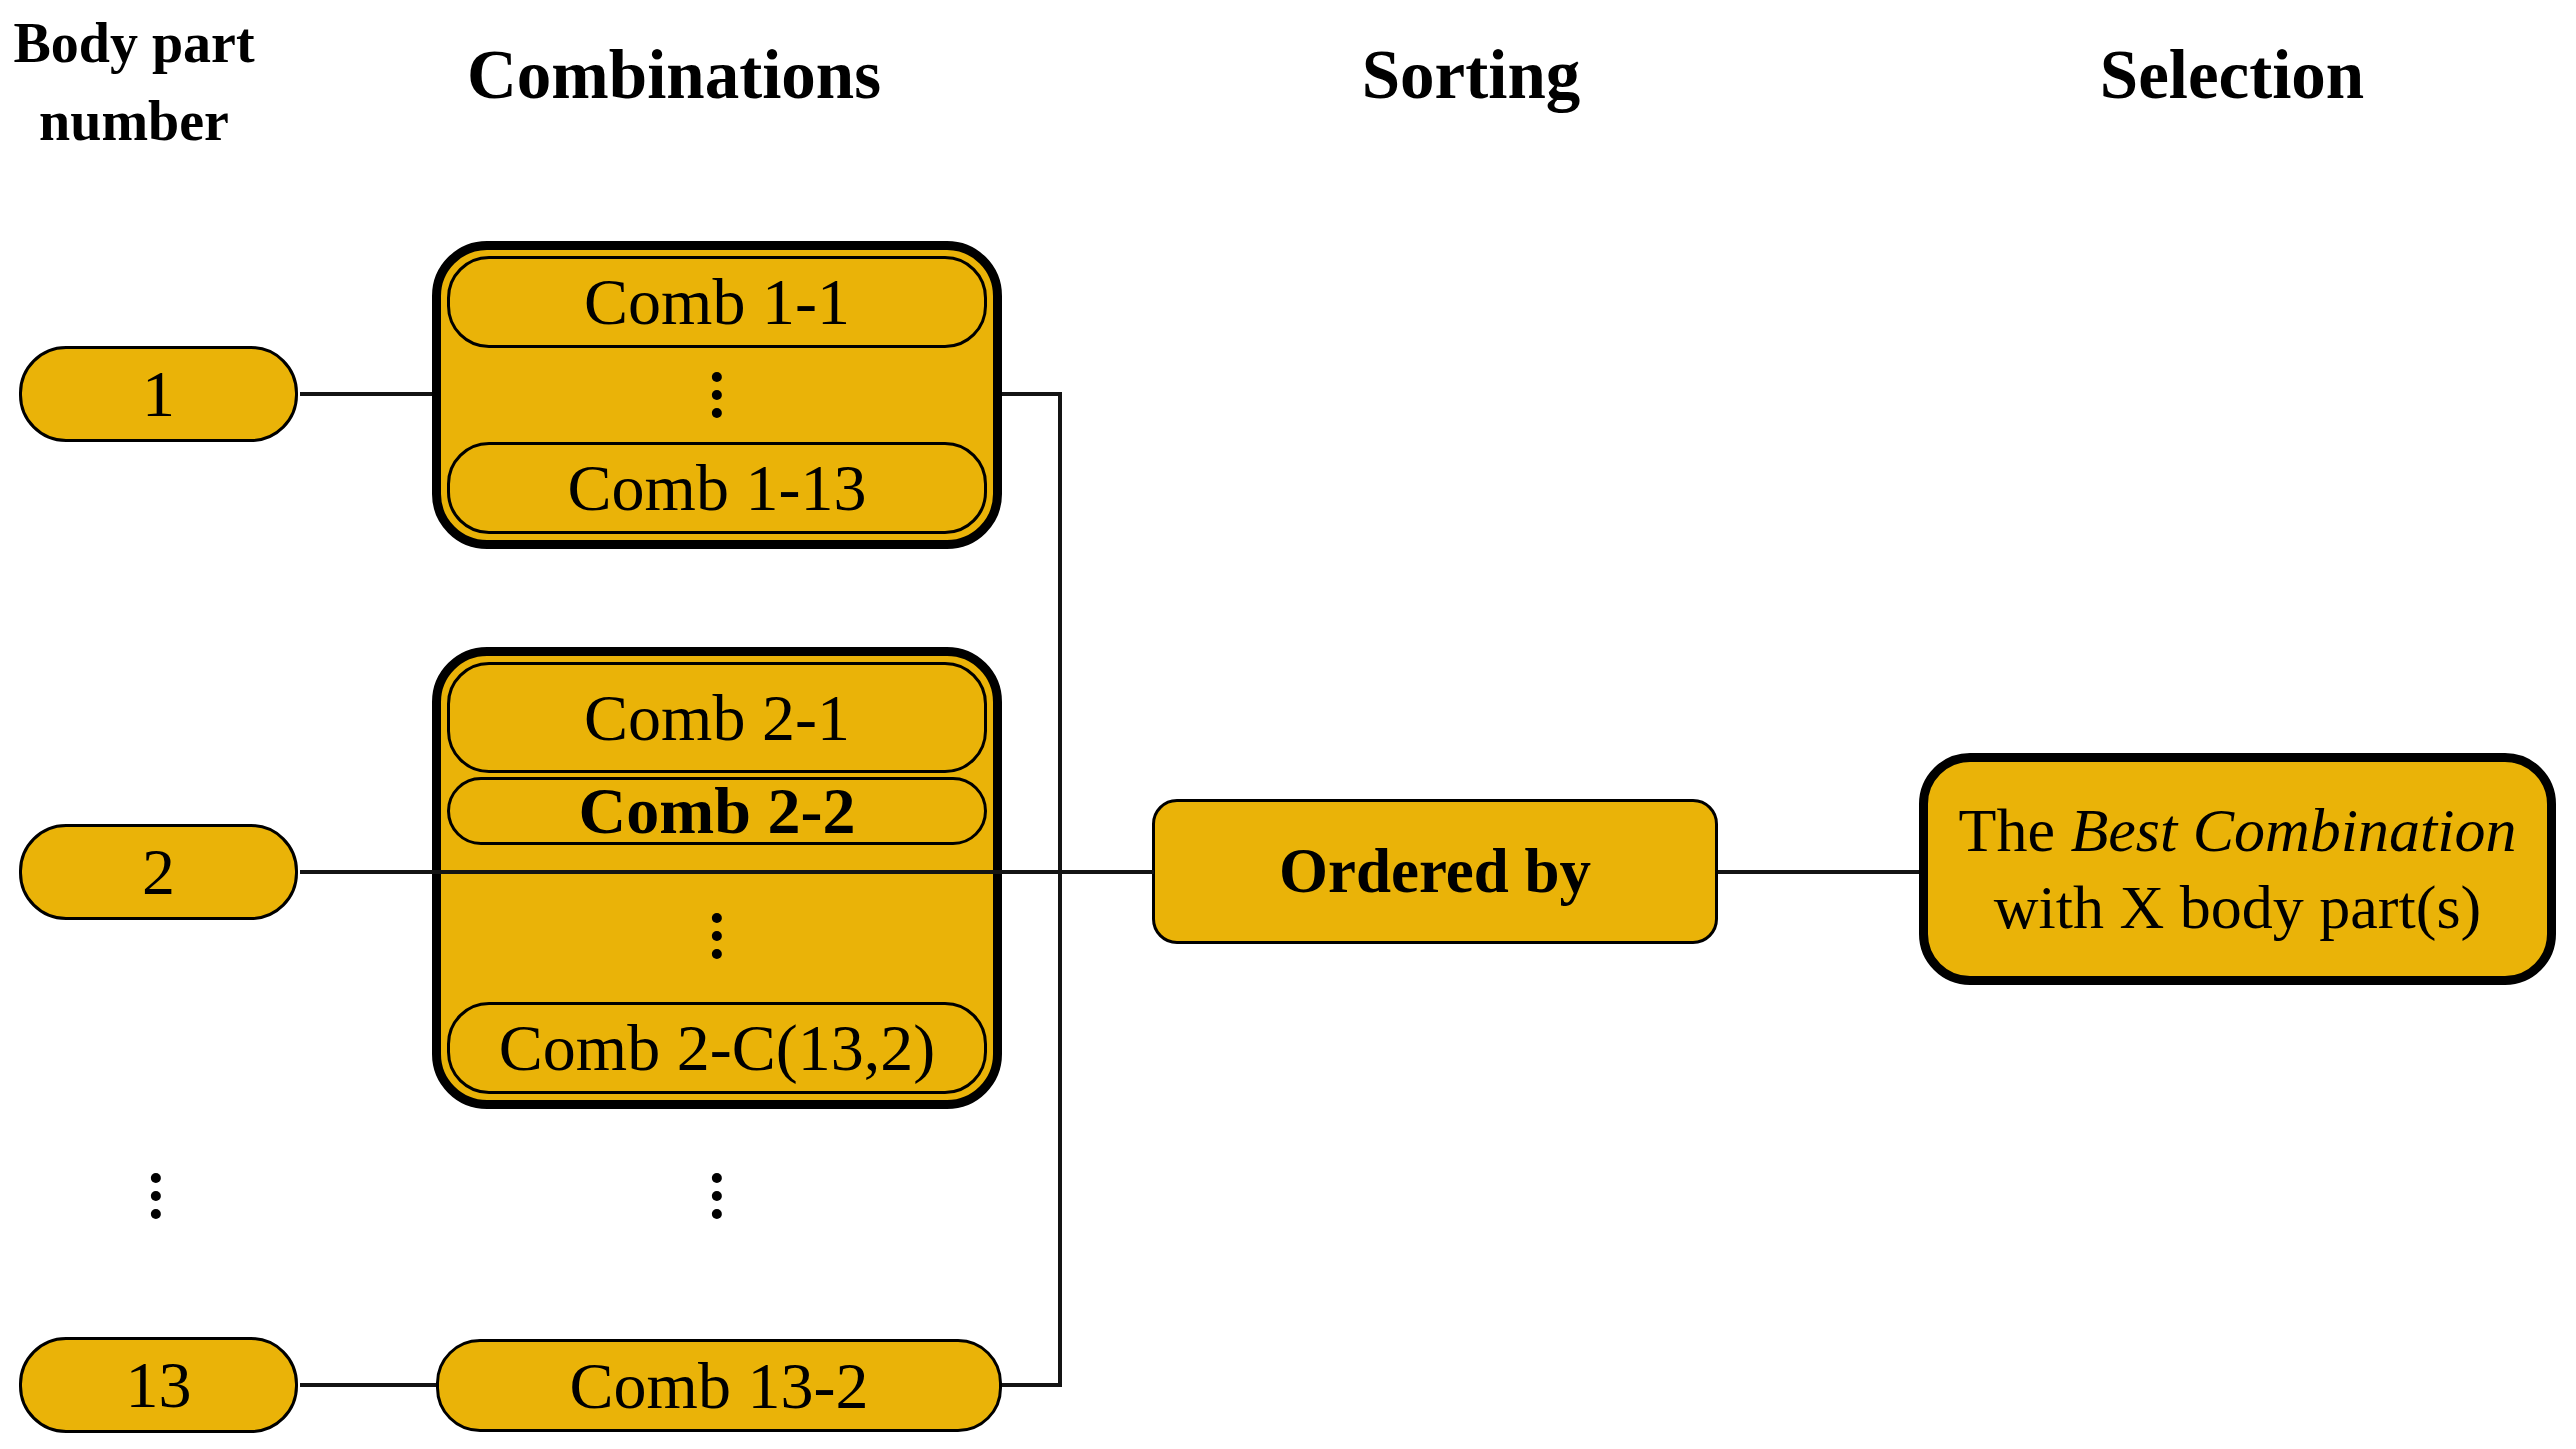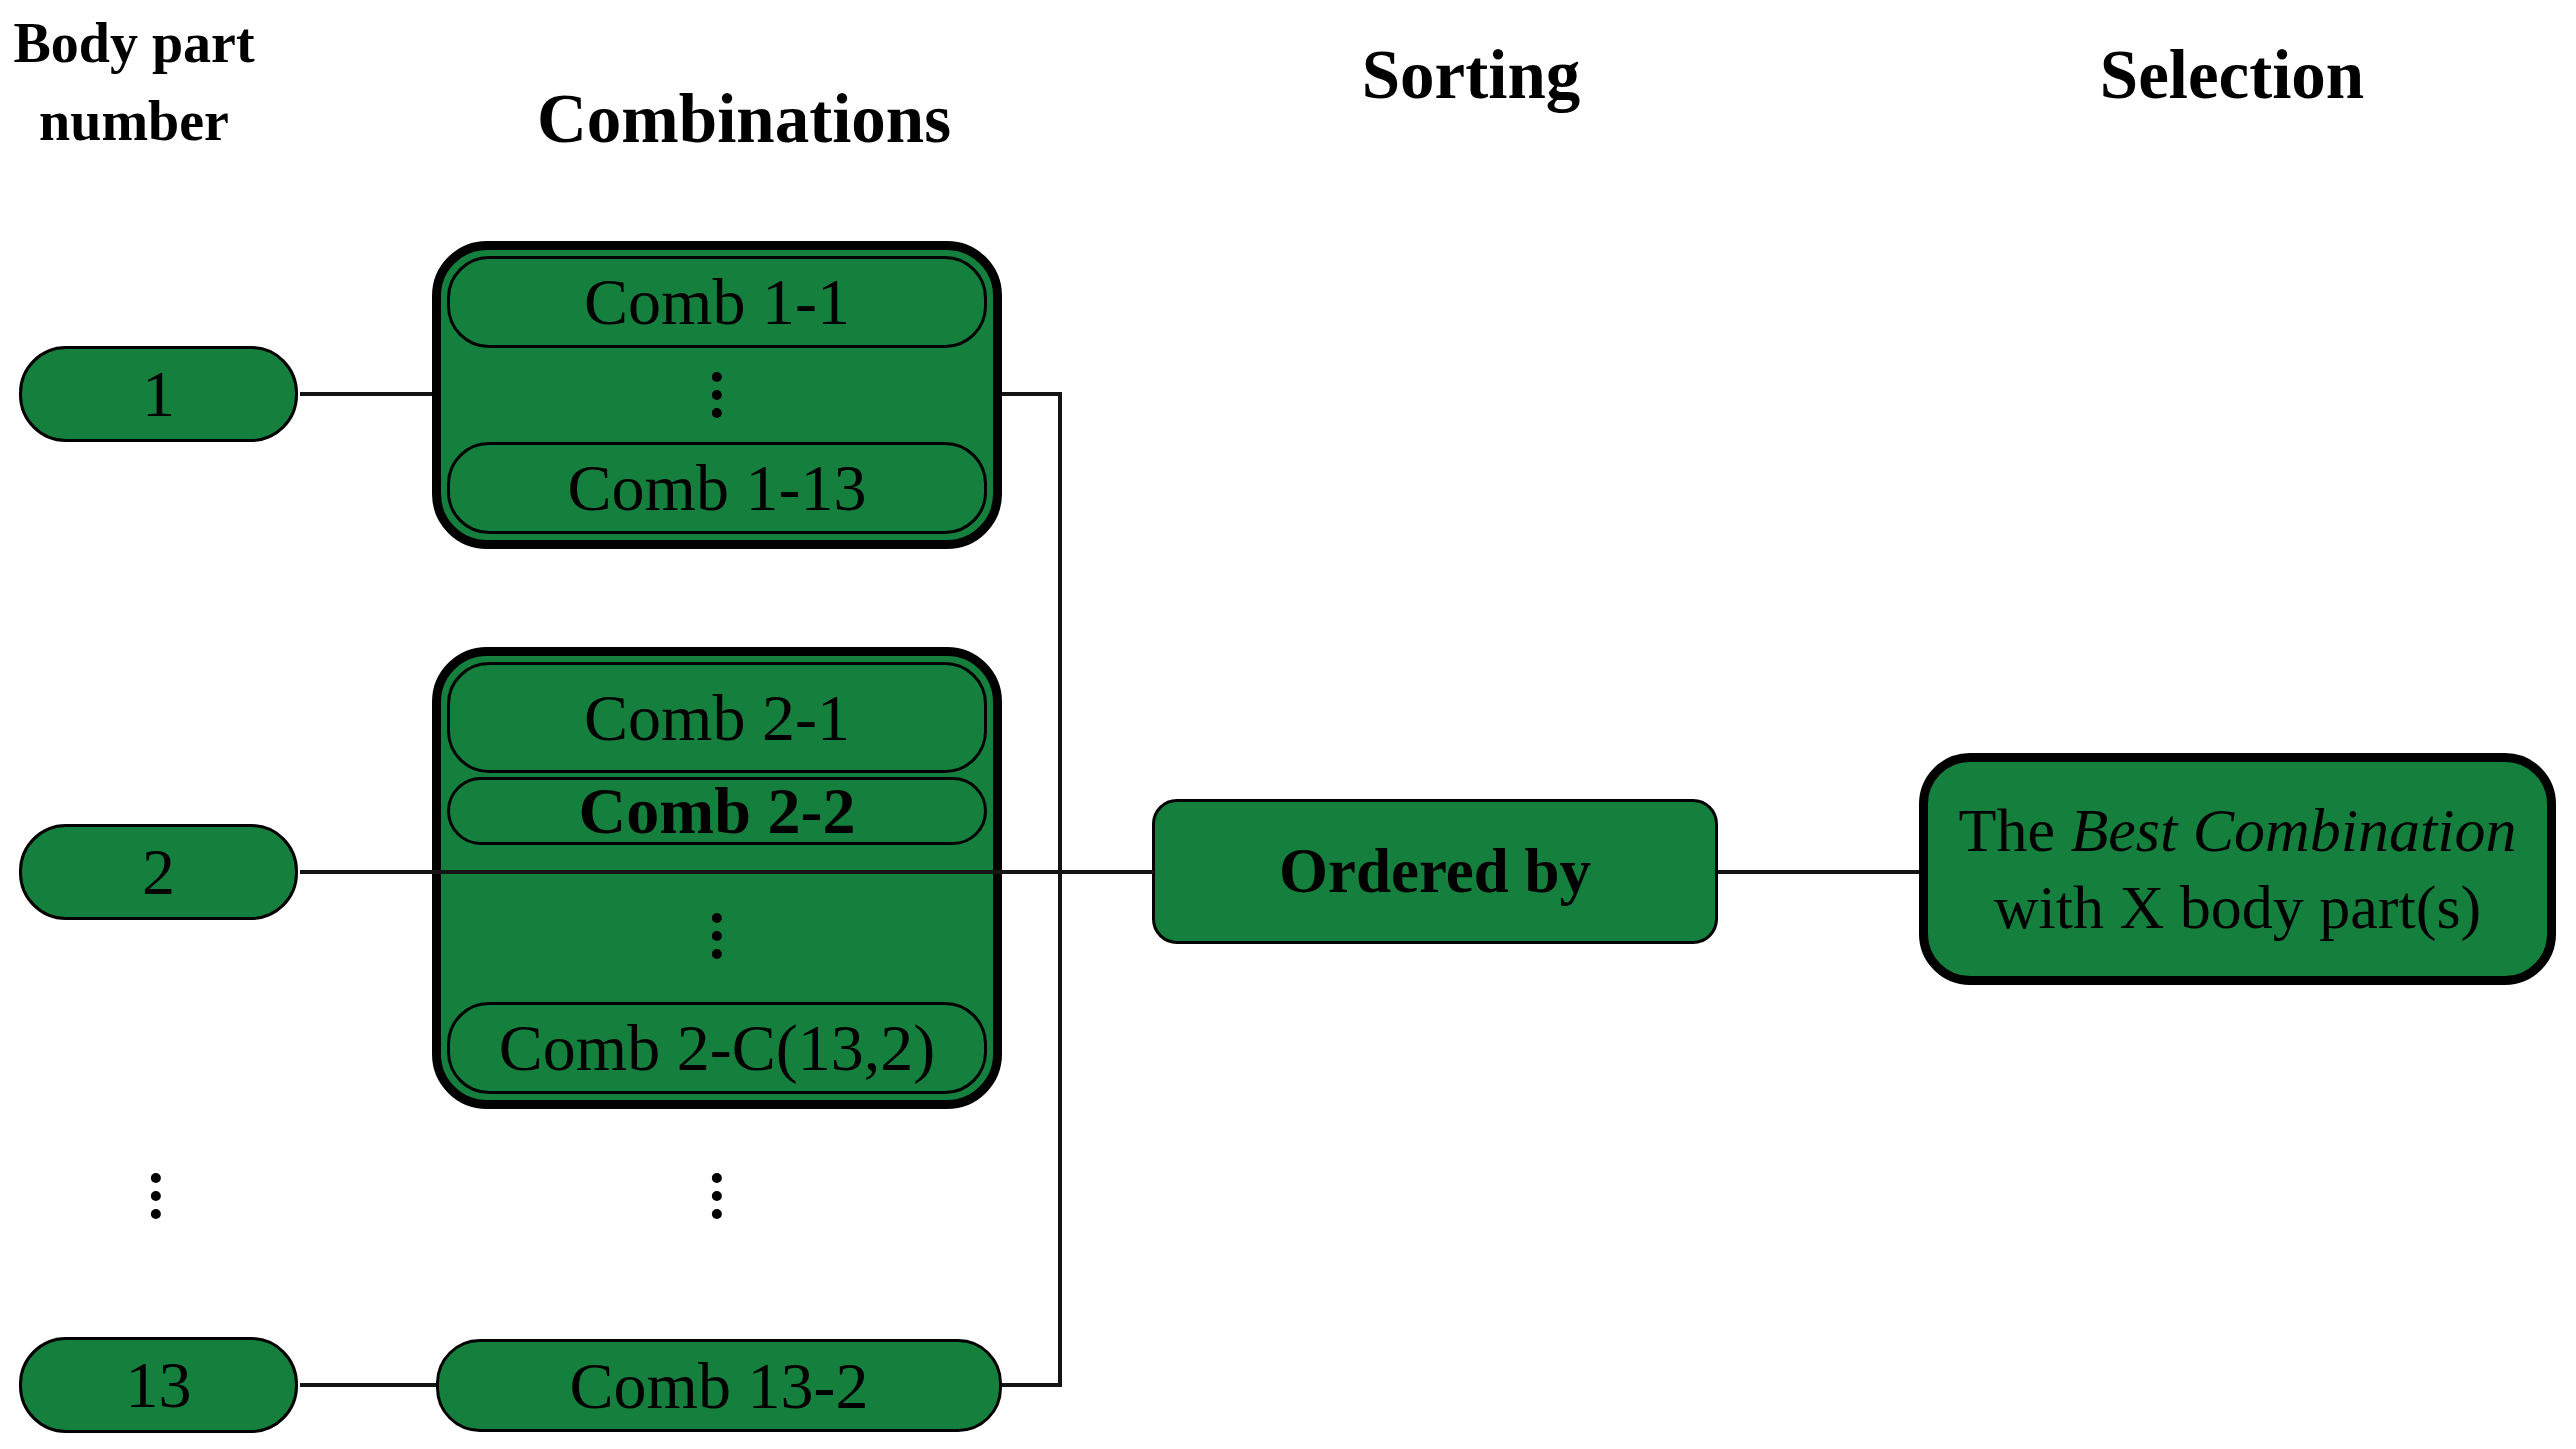--- a/index.html
+++ b/index.html
@@ -8,21 +8,21 @@
     font-family:"Liberation Serif","DejaVu Serif",serif;color:#000;overflow:hidden;
   }
   
   .hdr{position:absolute;font-weight:700;text-align:center;white-space:nowrap;transform:translateX(-50%);}
   .hdr-main{font-size:69px;top:36px;}
   .hdr-left{font-size:56px;line-height:1.4;top:4.1px;}
   
   .line{position:absolute;background:#141414;z-index:1;}
   .line.over{z-index:3;}
   
-  .box{position:absolute;box-sizing:border-box;background:#15803d;
+  .box{position:absolute;box-sizing:border-box;background:#eab308;
        display:flex;align-items:center;justify-content:center;white-space:nowrap;}
   .pill{border:3.4px solid #000;border-radius:47px;font-size:66px;z-index:2;}
   .group{border:9px solid #000;border-radius:55px;z-index:2;}
   .inner{border:3.4px solid #000;border-radius:42px;font-size:66px;z-index:4;}
   .single{border:3.4px solid #000;border-radius:44px;font-size:66px;z-index:2;}
   .sortbox{border:3.4px solid #000;border-radius:25px;z-index:2;flex-direction:column;font-size:63px;line-height:1.12;}
   .selbox{border:9px solid #000;border-radius:51px;z-index:2;flex-direction:column;font-size:62px;line-height:1.24;}
   .b{font-weight:700;}
   .i{font-style:italic;margin-top:48px;}
   
@@ -31,21 +31,21 @@
 </style>
 </head>
 <body>
 
 <div class="canvas">
 
   <div class="hdr hdr-left" style="left:134px;">
     <div>Body part</div>
     <div>number</div>
   </div>
-  <div class="hdr hdr-main" style="left:744px;margin-top:44px;">Combinations</div>
+  <div class="hdr hdr-main" style="left:674px;">Combinations</div>
   <div class="hdr hdr-main" style="left:1471px;">Sorting</div>
   <div class="hdr hdr-main" style="left:2232px;">Selection</div>
 
   <div class="line" style="left:300px;top:392px;width:762px;height:4.1px;"></div>
   <div class="line over" style="left:300px;top:870px;width:854px;height:4.1px;"></div>
   <div class="line" style="left:300px;top:1383px;width:762px;height:4.1px;"></div>
   <div class="line" style="left:1058px;top:392px;width:4.1px;height:995px;"></div>
   <div class="line" style="left:1716px;top:870px;width:205px;height:4.1px;"></div>
 
   <div class="box pill" style="left:19px;top:346px;width:279px;height:96px;">1</div>

